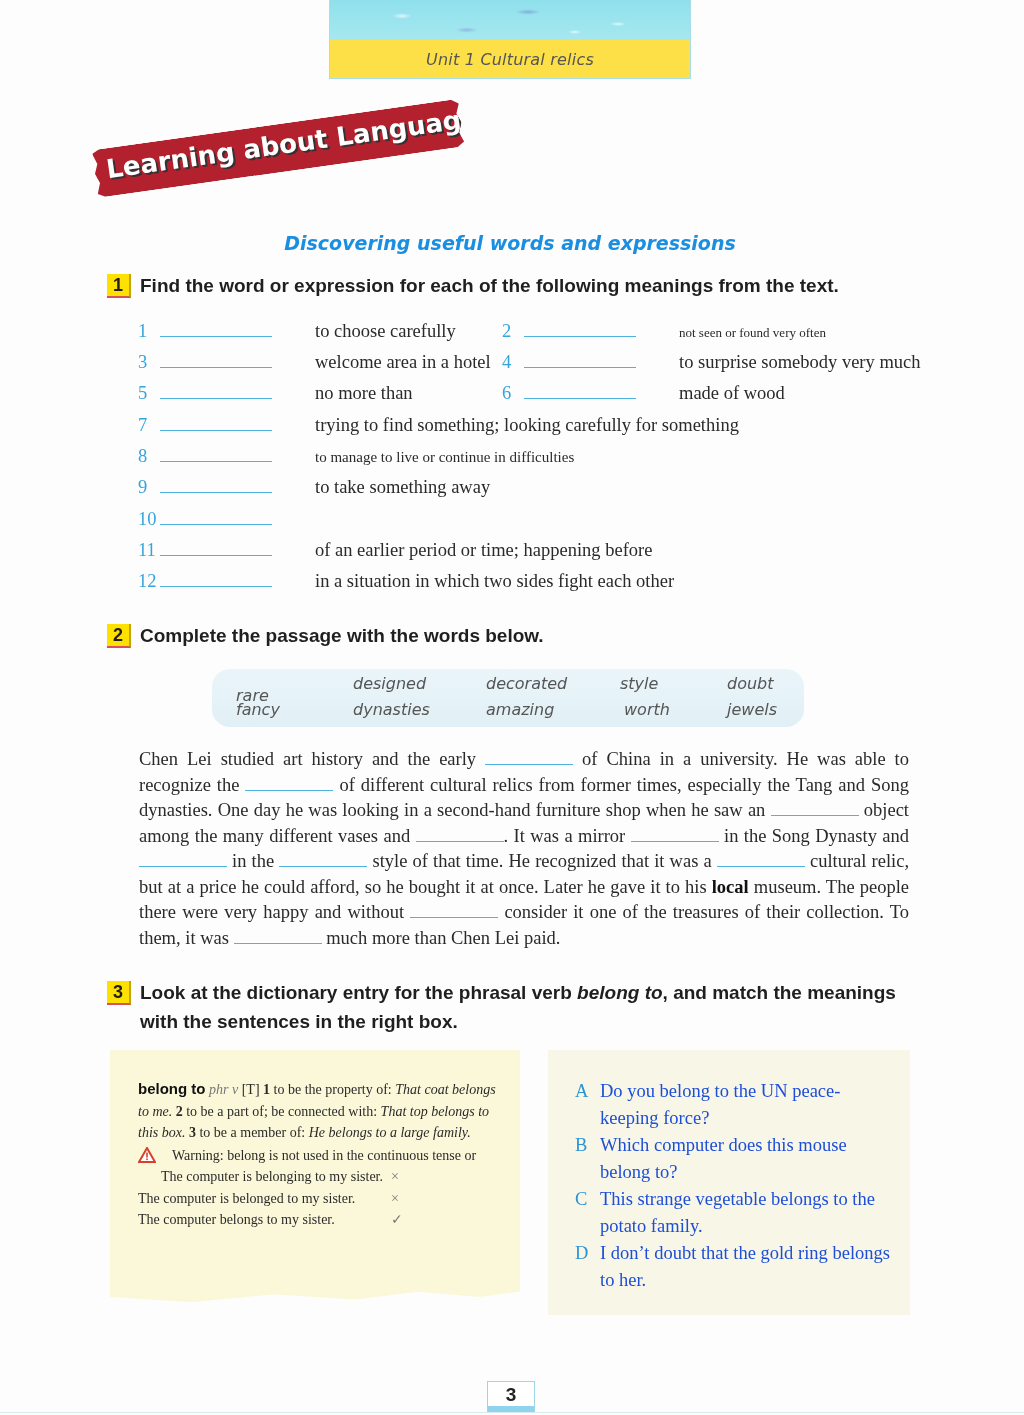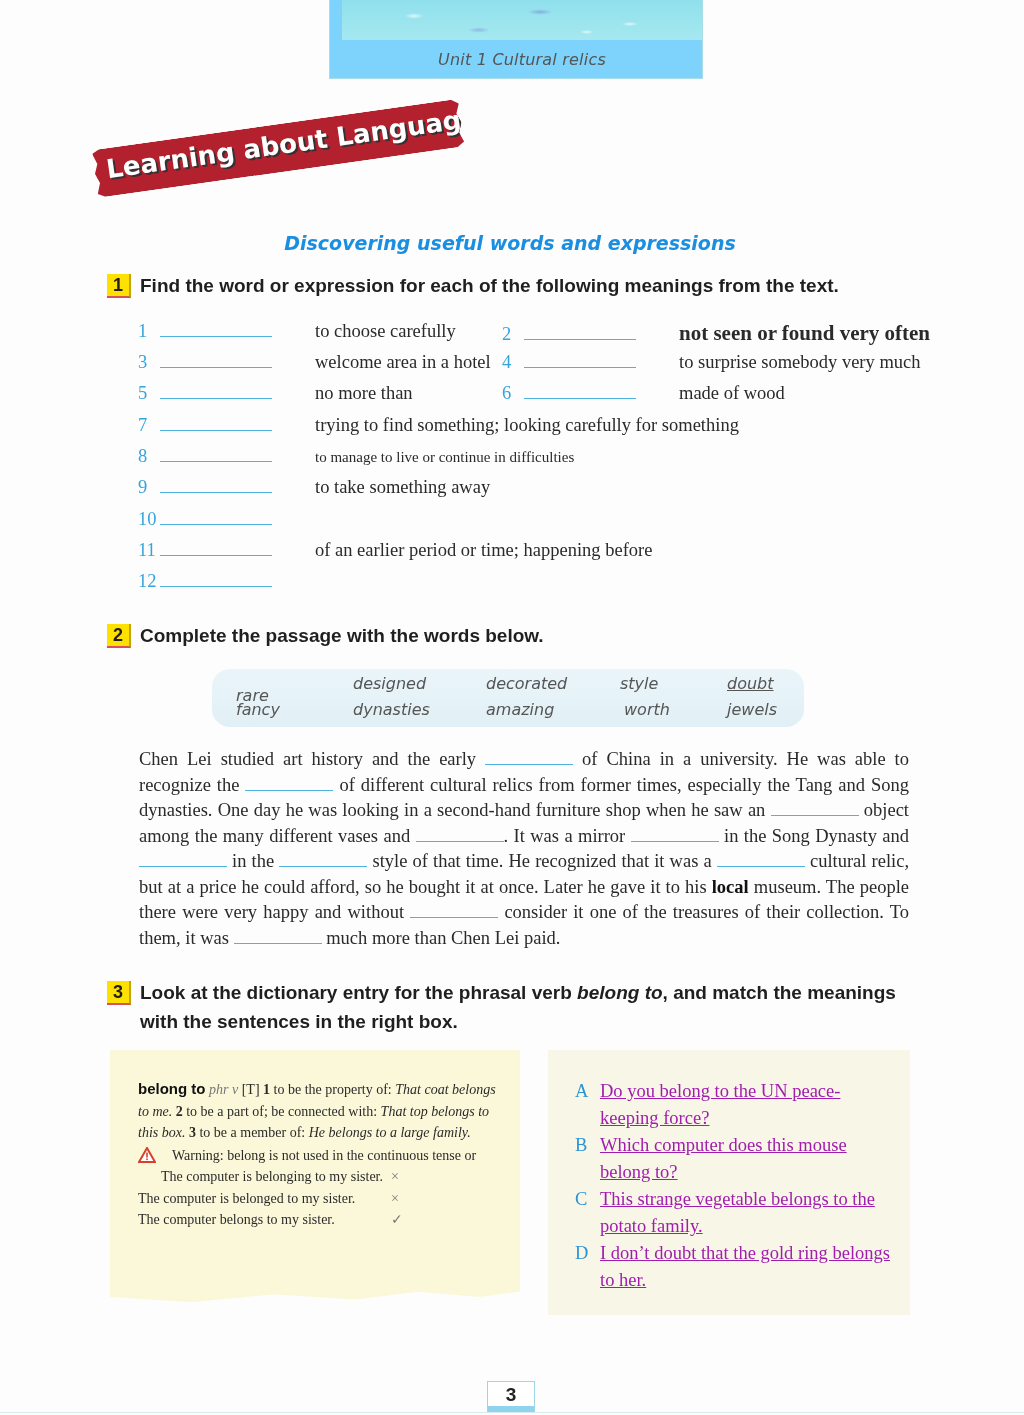--- a/index.html
+++ b/index.html
@@ -4,21 +4,21 @@
 <style>
   html, body { margin: 0; padding: 0; }
   body {
     width: 1024px; height: 1415px; position: relative; overflow: hidden;
     background: #fdfdfd;
     font-family: "Liberation Serif", serif;
     color: #2a2a2a;
   }
   .unit-header {
     position: absolute; left: 329px; top: 0; width: 360px; height: 78px;
-    border: 1px solid #a9dde8; border-top: none; background: #7dd3fc; padding-left: 12px;
+    border: 1px solid #a9dde8; border-top: none; background: #fde047;
   }
   .unit-header .water {
     height: 40px;
     background:
       radial-gradient(ellipse 14px 4px at 20% 40%, rgba(255,255,255,.7), transparent 70%),
       radial-gradient(ellipse 18px 4px at 55% 30%, rgba(110,120,200,.5), transparent 70%),
       radial-gradient(ellipse 12px 3px at 80% 60%, rgba(255,255,255,.7), transparent 70%),
       radial-gradient(ellipse 16px 4px at 38% 75%, rgba(110,120,200,.4), transparent 70%),
       radial-gradient(ellipse 10px 3px at 68% 80%, rgba(255,255,255,.7), transparent 70%),
       linear-gradient(180deg, #8fe0ec, #a6e8f0);
@@ -103,21 +103,21 @@
   .ex-sent { display: flex; }
   .ex-sent .s { display: inline-block; }
   .mark { color: #777; margin-left: 8px; }
   .match-box {
     position: absolute; left: 548px; top: 1050px; width: 362px; height: 265px;
     background: #f8f6e6;
   }
   .match-list { position: absolute; left: 575px; top: 1078px; width: 320px; font-size: 18.5px; line-height: 27px; }
   .match-item { display: flex; }
   .match-letter { color: #2a94d6; width: 25px; flex: none; }
-  .match-text { color: #a21caf; text-decoration: underline; }
+  .match-text { color: #1d4ed8; }
   .page-num {
     position: absolute; left: 487px; top: 1381px; width: 46px; height: 30px;
     border: 1px solid #9fd6e6; text-align: center; background: #fff;
     font-family: "Liberation Sans", sans-serif; font-weight: bold; font-size: 19px; line-height: 26px; color: #222;
   }
   .page-num .bar { position: absolute; left: 0; bottom: 0; width: 100%; height: 6px; background: #8fd3ee; }
   .bottom-rule { position: absolute; left: 0; top: 1412px; width: 1024px; height: 1px; background: #d8ecf0; }
 </style>
 </head>
 <body>
@@ -141,21 +141,21 @@
 <div>
 
   <div class="ex-item" style="left:138px; top:321px;">
     <span class="ex-num" style="font-size:18.5px;">1</span>
     <span class="blank"></span>
     <span class="ex-meaning" style="font-size:18.5px;">to choose carefully</span>
   </div>
   <div class="ex-item" style="left:502px; top:321px;">
     <span class="ex-num" style="font-size:18.5px;">2</span>
     <span class="blank"></span>
-    <span class="ex-meaning" style="font-size:21px;font-weight:bold;">not seen or found very often</span>
+    <span class="ex-meaning" style="font-size:13px;">not seen or found very often</span>
   </div>
 
   <div class="ex-item" style="left:138px; top:352px;">
     <span class="ex-num" style="font-size:18.5px;">3</span>
     <span class="blank"></span>
     <span class="ex-meaning" style="font-size:18.5px;">welcome area in a hotel</span>
   </div>
   <div class="ex-item" style="left:502px; top:352px;">
     <span class="ex-num" style="font-size:18.5px;">4</span>
     <span class="blank"></span>
@@ -193,34 +193,35 @@
     <span class="blank"></span>
   </div>
   <div class="ex-item" style="left:138px; top:540px;">
     <span class="ex-num" style="font-size:18.5px;">11</span>
     <span class="blank"></span>
     <span class="ex-meaning" style="font-size:18.5px;">of an earlier period or time; happening before</span>
   </div>
   <div class="ex-item" style="left:138px; top:571px;">
     <span class="ex-num" style="font-size:18.5px;">12</span>
     <span class="blank"></span>
+    <span class="ex-meaning" style="font-size:18.5px;">in a situation in which two sides fight each other</span>
   </div>
 </div>
 
 <div class="task-head" style="top:624px;">
   <span class="num-badge">2</span>
   <span class="task-text">Complete the passage with the words below.</span>
 </div>
 
 <div class="word-box"></div>
 <span class="word" style="left:236px; top:674px;margin-top:12px;">rare</span>
 <span class="word" style="left:353px; top:674px;">designed</span>
 <span class="word" style="left:486px; top:674px;">decorated</span>
 <span class="word" style="left:620px; top:674px;">style</span>
-<span class="word" style="left:727px; top:674px;text-decoration:underline;">doubt</span>
+<span class="word" style="left:727px; top:674px;">doubt</span>
 <span class="word" style="left:236px; top:700px;">fancy</span>
 <span class="word" style="left:353px; top:700px;">dynasties</span>
 <span class="word" style="left:486px; top:700px;">amazing</span>
 <span class="word" style="left:624px; top:700px;">worth</span>
 <span class="word" style="left:727px; top:700px;">jewels</span>
 
 <div class="passage">
   <span>Chen Lei studied art history and the early</span>
   <span class="pblank"></span>
   <span>of China in a university. He was able to recognize the</span>

